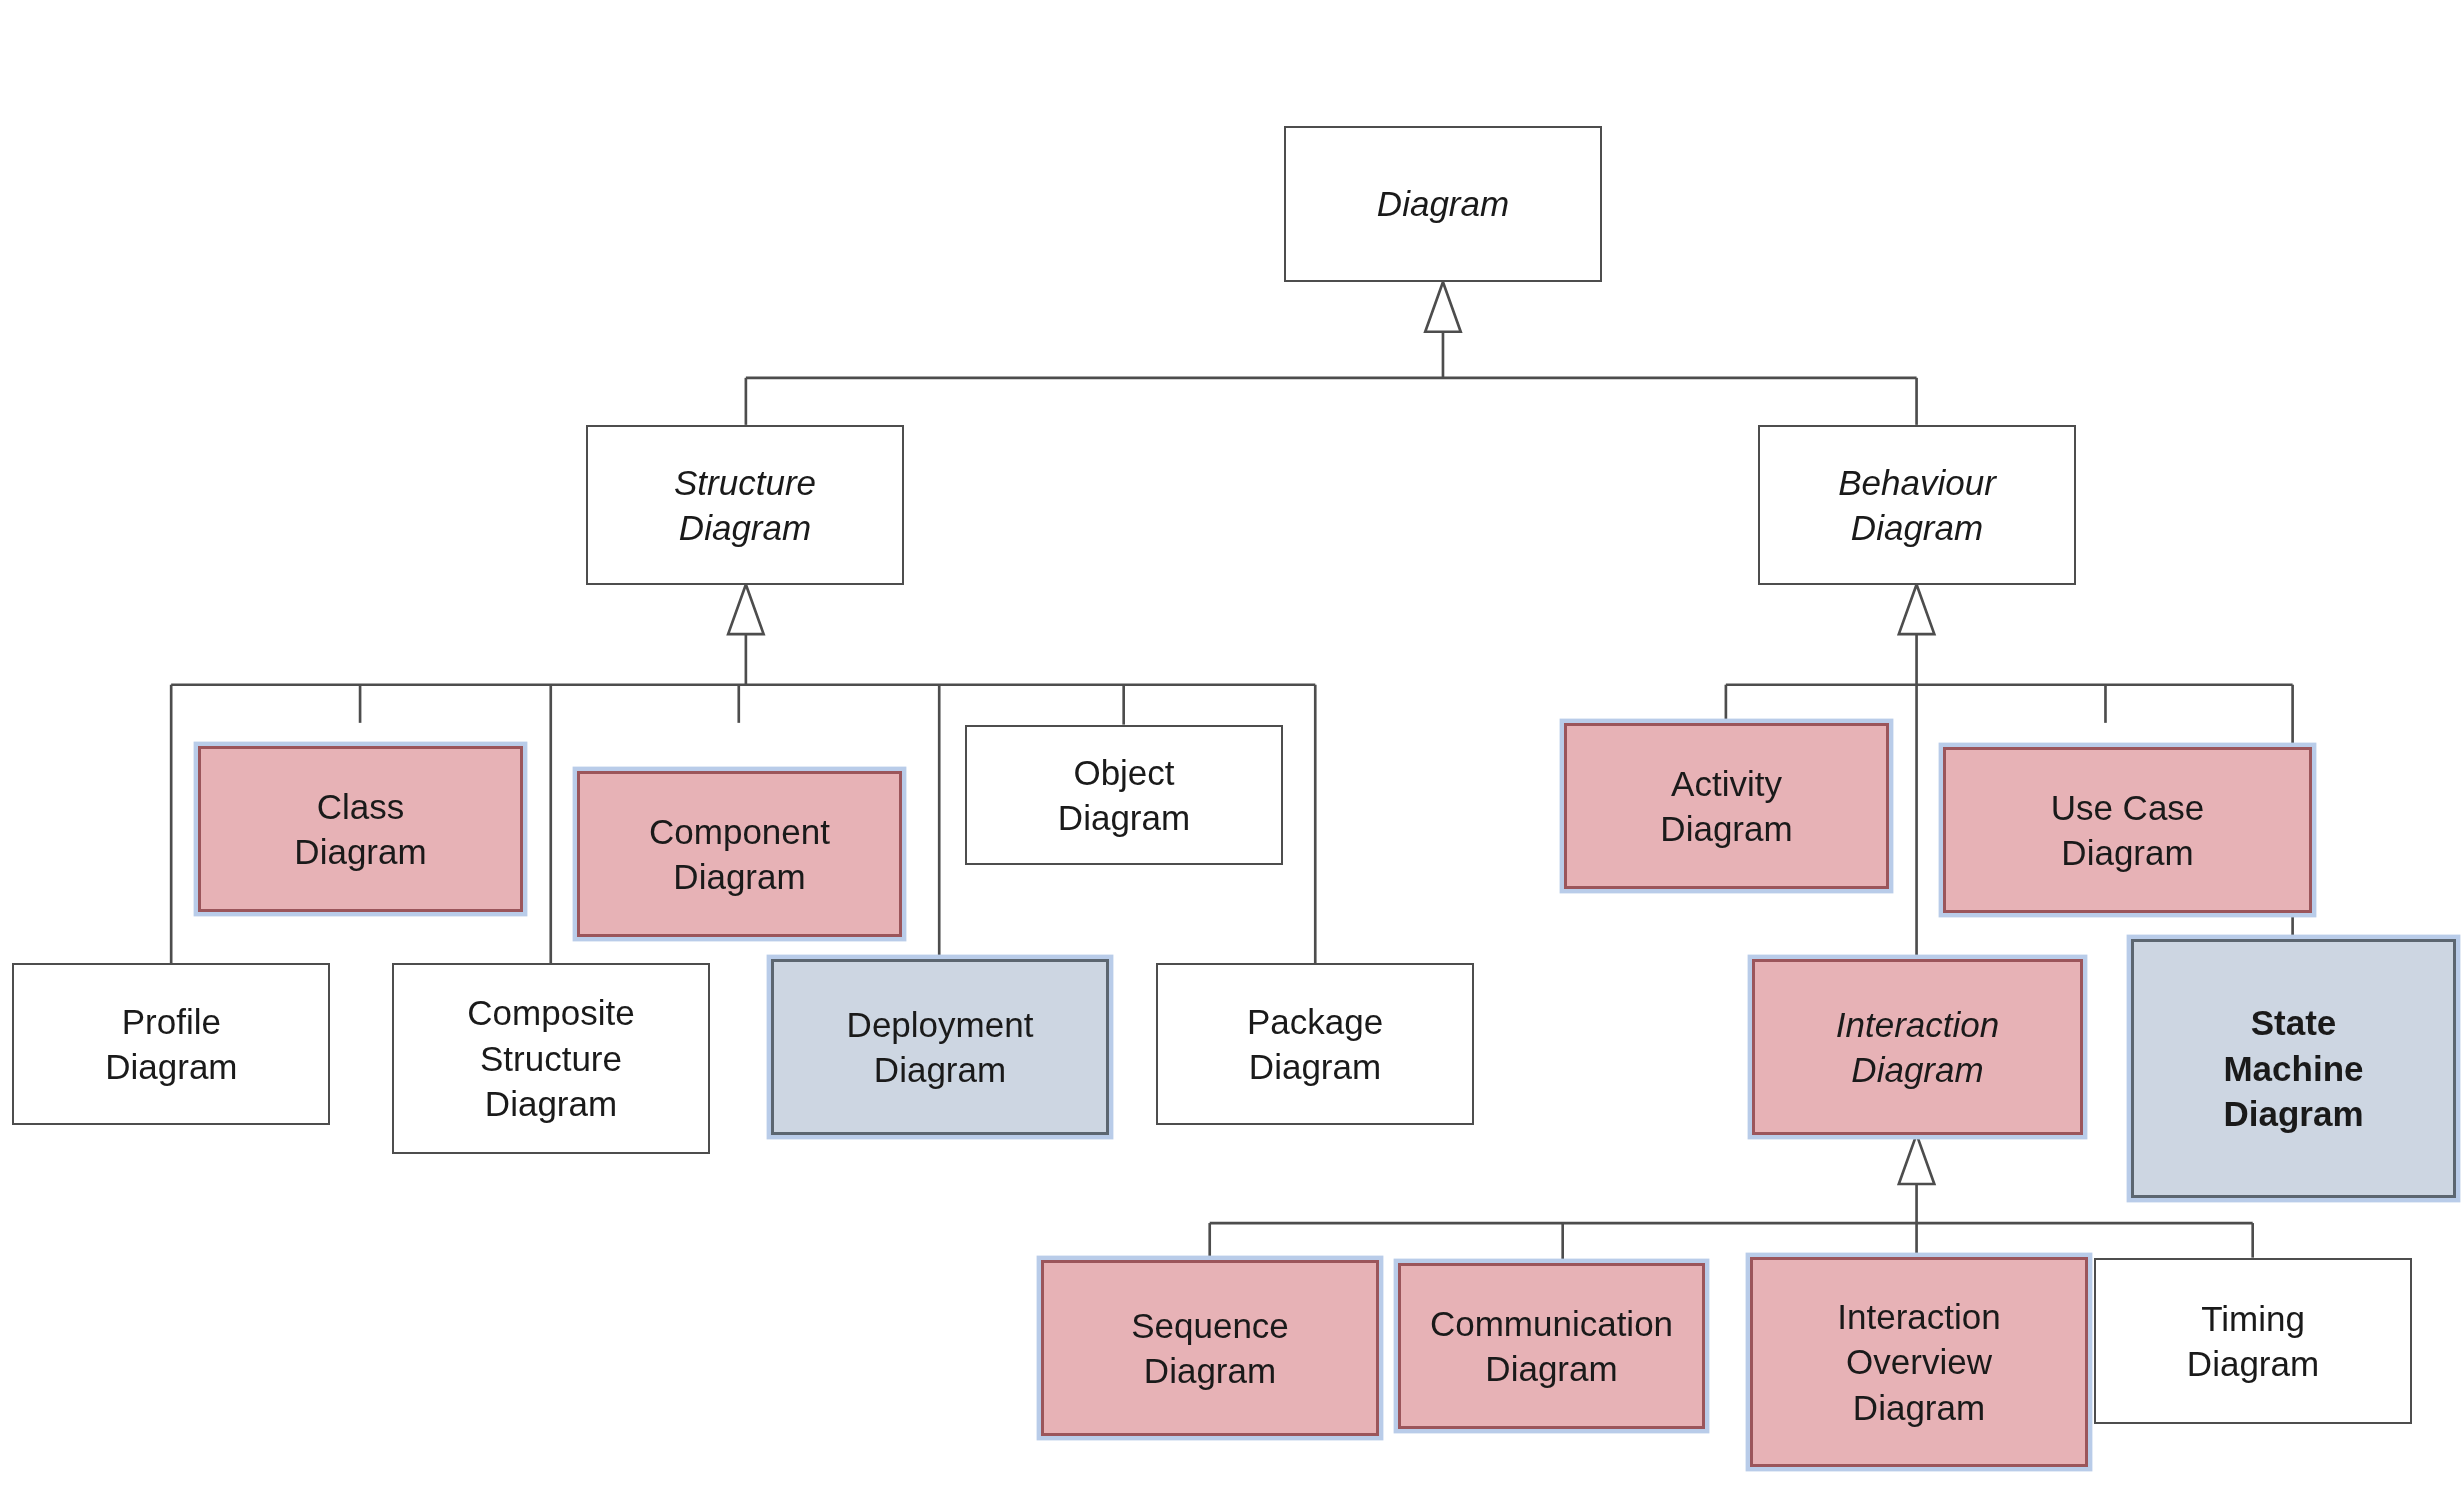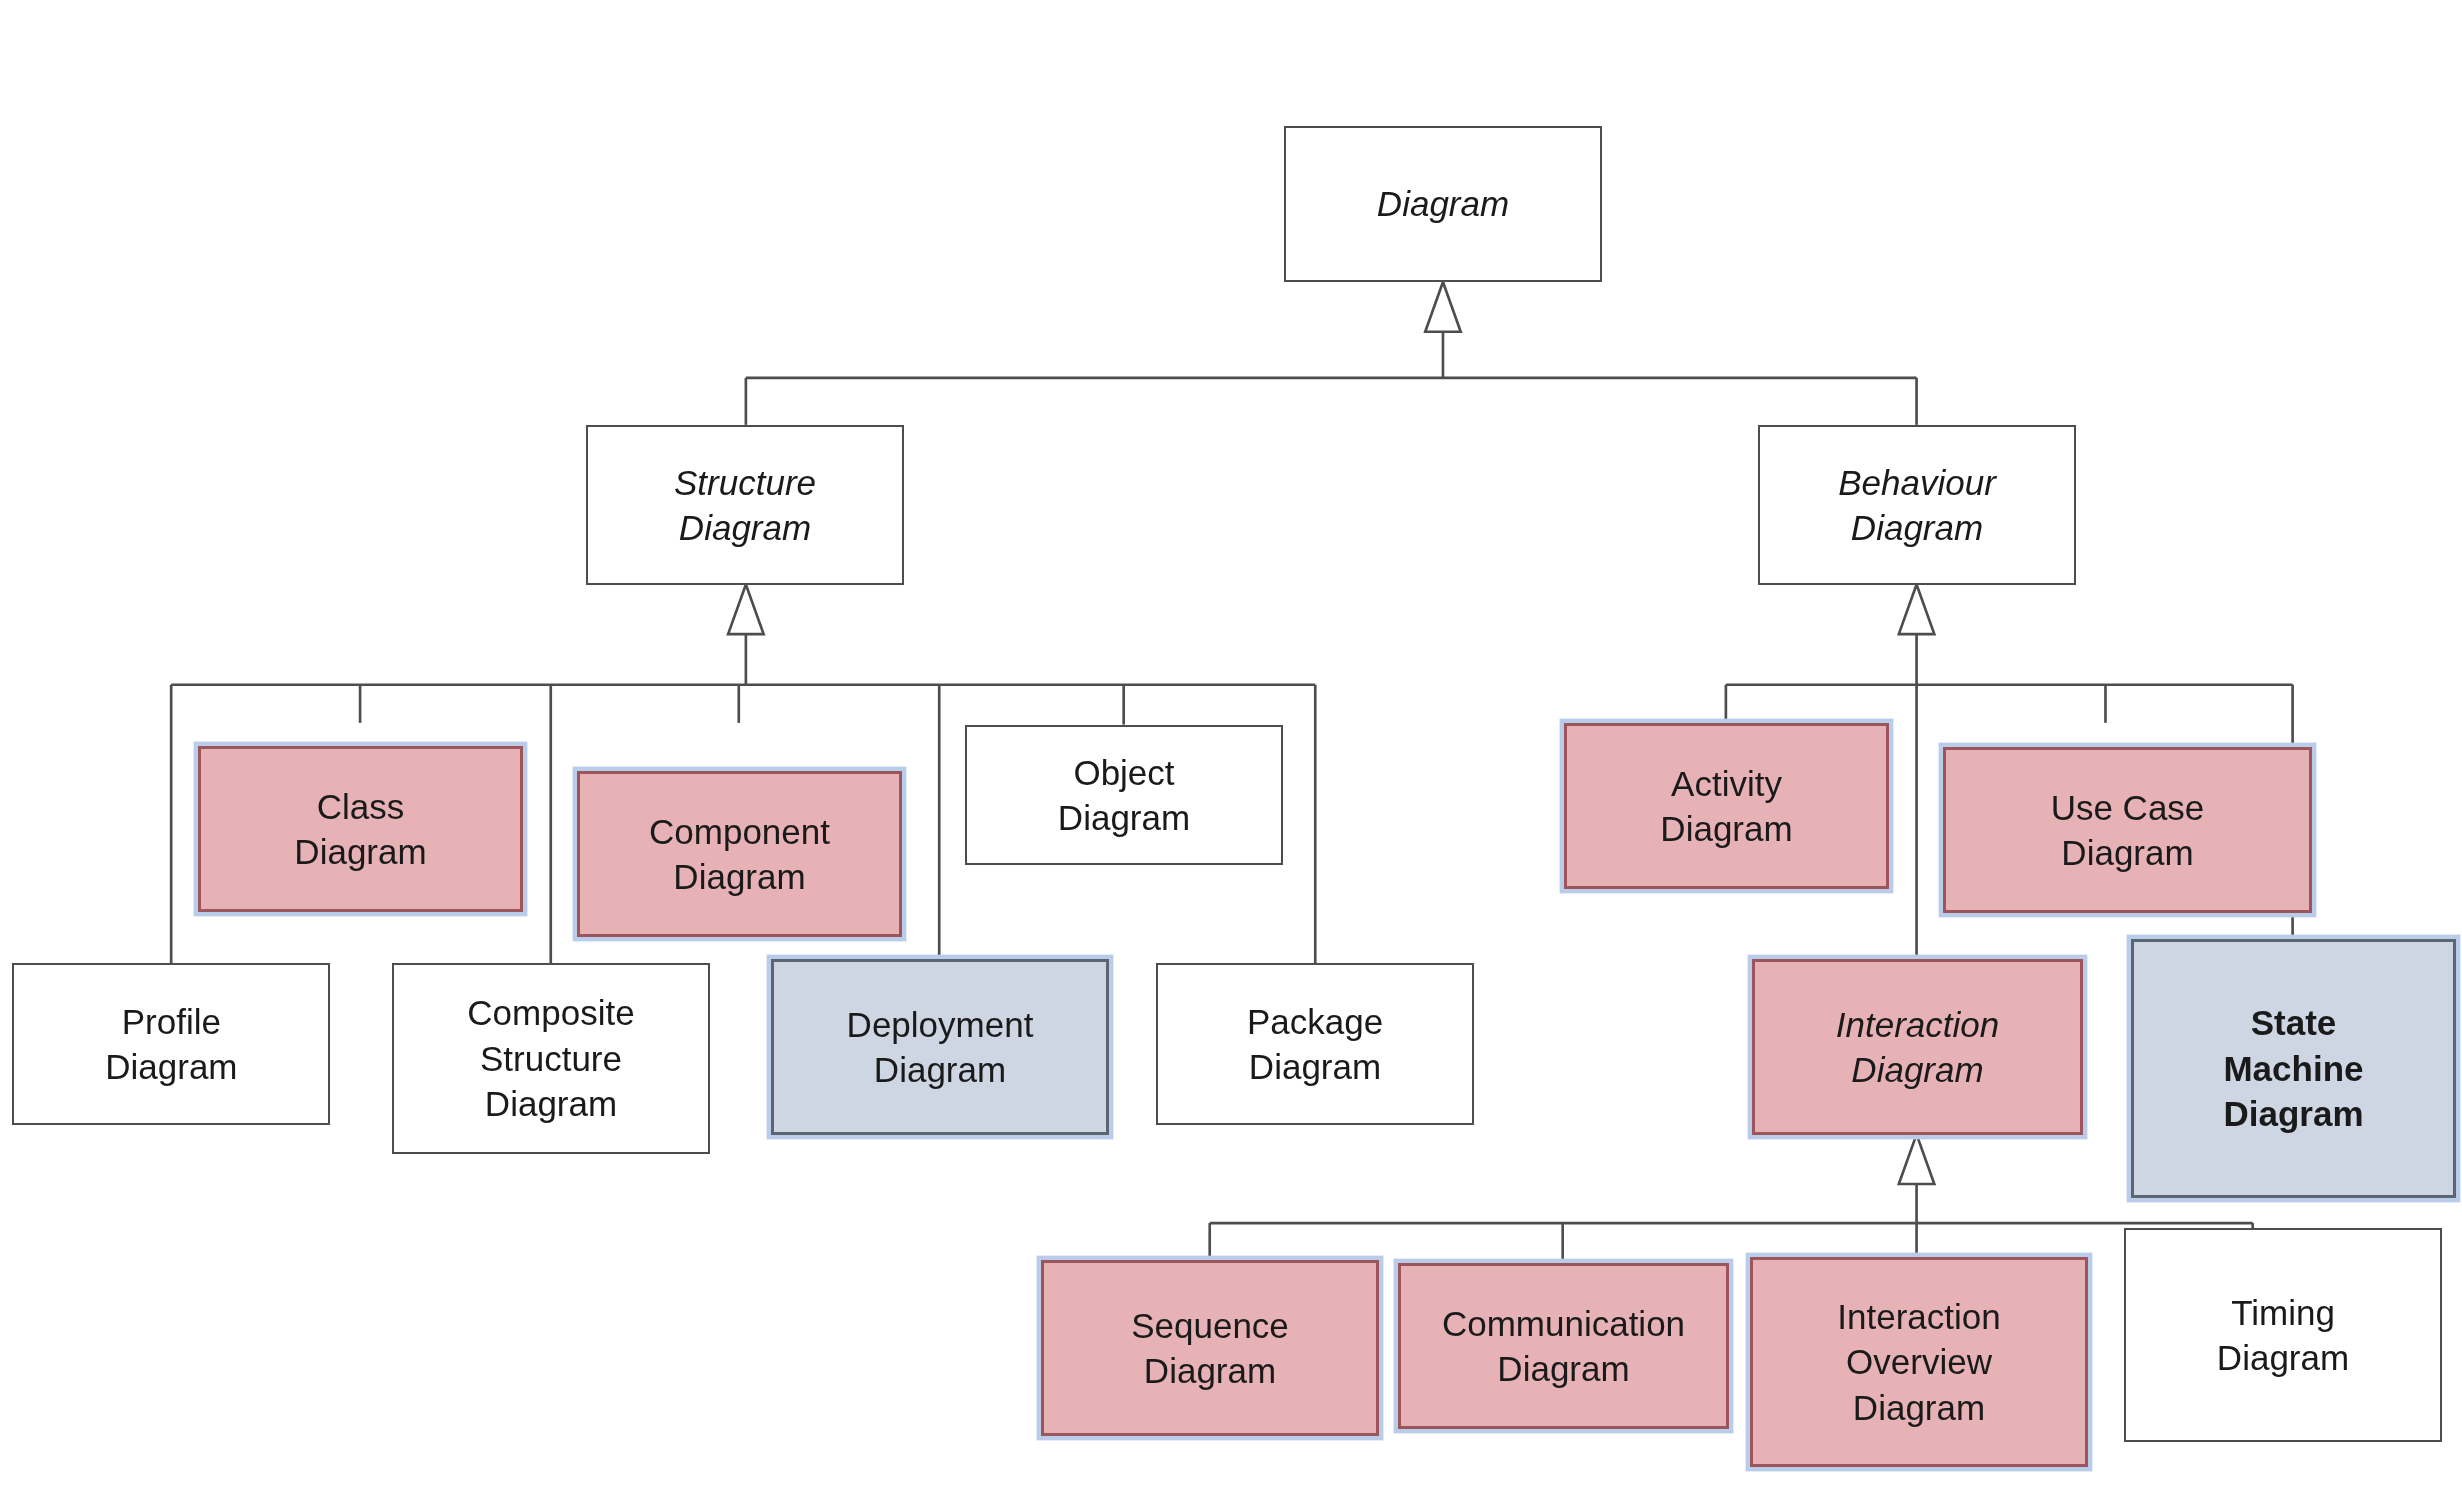--- a/index.html
+++ b/index.html
@@ -110,23 +110,23 @@
 Diagram</div>
       <div class="node style-pink" style="left: 1943px; top: 747px; width: 369px; height: 166px;">Use Case
 Diagram</div>
       <div class="node style-pink-abstract" style="left: 1752px; top: 959px; width: 331px; height: 176px;">Interaction
 Diagram</div>
       <div class="node style-blue" style="left: 2131px; top: 939px; width: 325px; height: 259px; font-weight: bold;">State
 Machine
 Diagram</div>
       <div class="node style-pink" style="left: 1041px; top: 1260px; width: 338px; height: 176px;">Sequence
 Diagram</div>
-      <div class="node style-pink" style="left: 1398px; top: 1263px; width: 331px; height: 166px;">Communication
+      <div class="node style-pink" style="left: 1398px; top: 1263px; width: 307px; height: 166px;">Communication
 Diagram</div>
       <div class="node style-pink" style="left: 1750px; top: 1257px; width: 338px; height: 210px;">Interaction
 Overview
 Diagram</div>
-      <div class="node style-concrete" style="left: 2094px; top: 1228px; width: 318px; height: 214px; margin-left: 30px;">Timing
+      <div class="node style-concrete" style="left: 2094px; top: 1258px; width: 318px; height: 166px;">Timing
 Diagram</div>
     </div>
 
 </div>
 
 
 </body></html>

